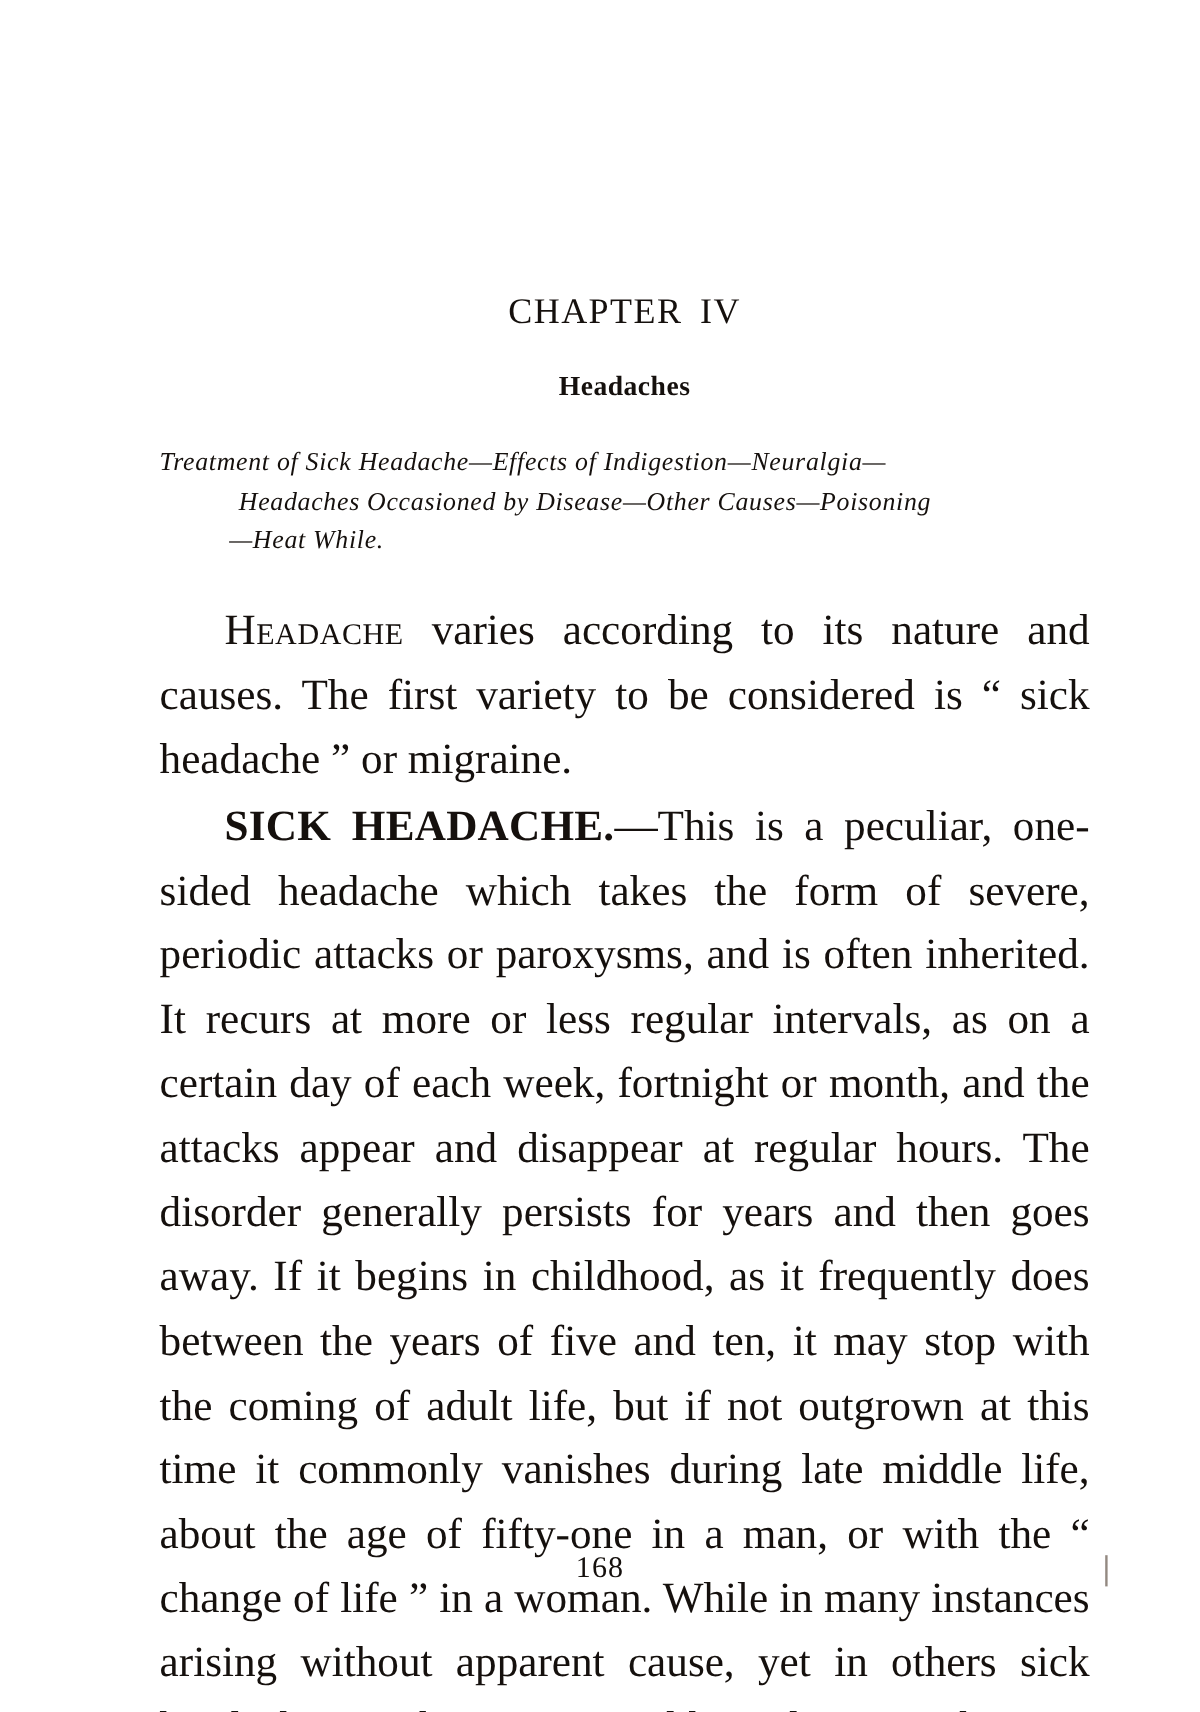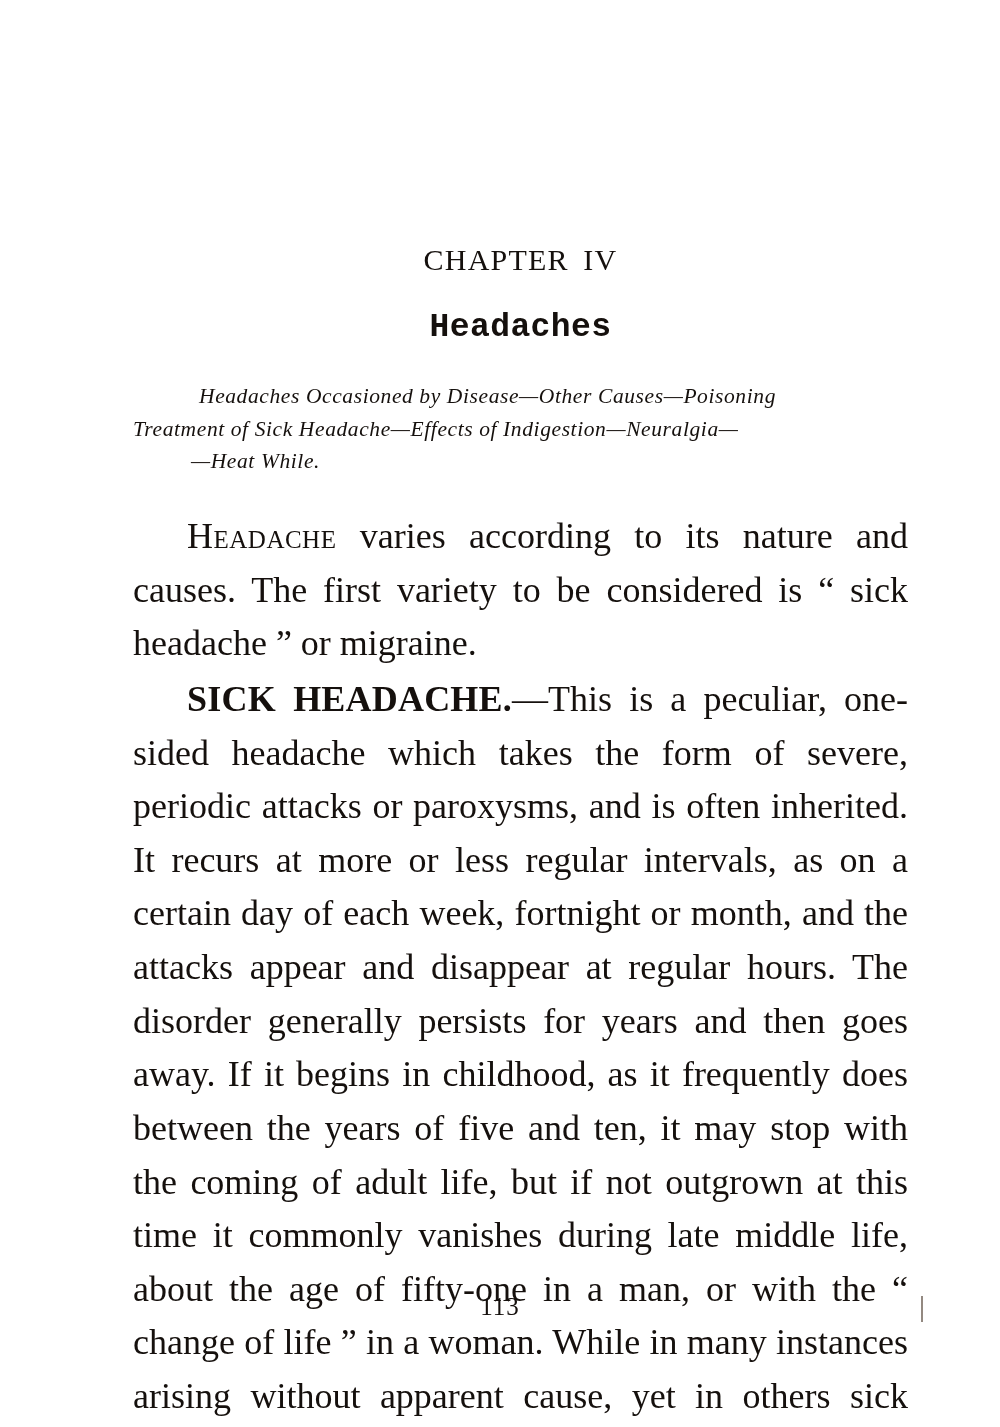--- a/index.html
+++ b/index.html
@@ -33,25 +33,24 @@
     text-align: center;
     font-size: 30px;
     letter-spacing: 1.2px;
     word-spacing: 6px;
     margin: 0 0 32px 0;
     font-weight: 400;
   }
 
   .chapter-title {
     text-align: center;
-    font-size: 33px;
+    font-size: 23px;
     font-weight: bold;
     margin: 0 0 34px 0;
     letter-spacing: 0.4px;
-    font-family: Liberation Mono, monospace;
   }
 
   .synopsis {
     font-style: italic;
     font-size: 21.5px;
     line-height: 1.52;
     text-align: justify;
     margin: 0 0 32px 0;
     letter-spacing: 0.6px;
   }
@@ -117,32 +116,32 @@
 
 <div class="page">
 
   <div class="content">
 
     <div class="chapter-label">CHAPTER  IV</div>
 
     <h1 class="chapter-title">Headaches</h1>
 
     <div class="synopsis">
+      <span class="line l1">Treatment of Sick Headache—Effects of Indigestion—Neuralgia—</span>
       <span class="line l2">Headaches Occasioned by Disease—Other Causes—Poisoning</span>
-      <span class="line l1">Treatment of Sick Headache—Effects of Indigestion—Neuralgia—</span>
       <span class="line l3">—Heat While.</span>
     </div>
 
     <p class="body-par">
       <span class="indent"></span><span class="smallcaps">Headache</span><span> varies according to its nature and causes.   The first variety to be considered is “ sick headache ” or migraine.</span>
     </p>
 
     <p class="body-par">
       <span class="indent"></span><span class="runin">SICK HEADACHE.</span><span>—This is a peculiar, one-sided headache which takes the form of severe, periodic attacks or paroxysms, and is often inherited.   It recurs at more or less regular intervals, as on a certain day of each week, fortnight or month, and the attacks appear and disappear at regular hours.   The disorder generally persists for years and then goes away.   If it begins in childhood, as it frequently does between the years of five and ten, it may stop with the coming of adult life, but if not outgrown at this time it commonly vanishes during late middle life, about the age of fifty-one in a man, or with the “ change of life ” in a woman.   While in many instances arising without apparent cause, yet in others sick headache may be precipitated by indigestion, by eye-strain, by enlarged tonsils and adenoids in children, or by fatigue.</span>
     </p>
 
   </div>
 
-  <div class="folio">113</div>
+  <div class="folio">168</div>
 
   <div class="edge-mark"></div>
 
 </div>
 
 </body></html>

